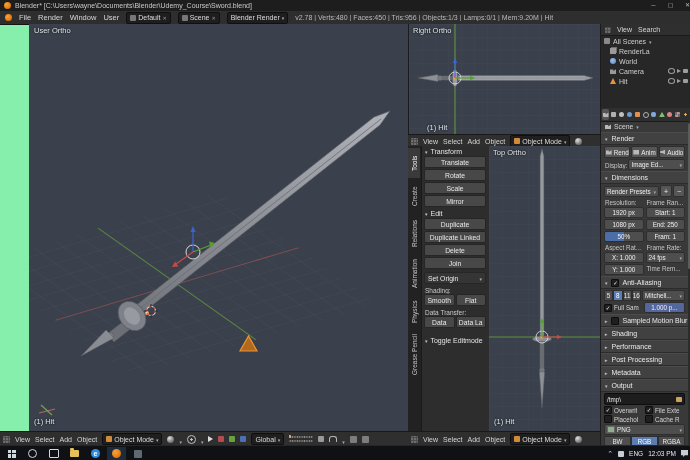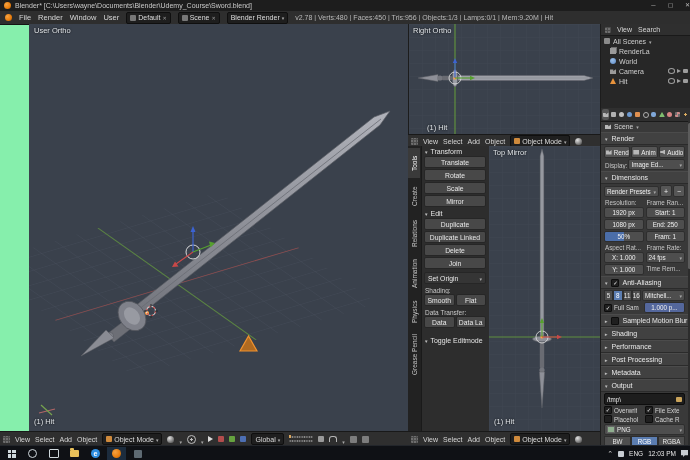--- a/index.html
+++ b/index.html
@@ -363,21 +363,21 @@
           <circle cx="53" cy="191" r="1.6" fill="#ff9d45"></circle>
         </g>
         <g>
           <circle cx="53" cy="191" r="6" fill="none" stroke="#e8e8e8" stroke-width="0.8"></circle>
           <line x1="53" y1="191" x2="69" y2="191" stroke="#c84848" stroke-width="1.1"></line>
           <polygon points="73,191 68,188.8 68,193.2" fill="#c84848"></polygon>
           <line x1="53" y1="191" x2="53" y2="176" stroke="#56a02e" stroke-width="1.1"></line>
           <polygon points="53,172 50.8,177 55.2,177" fill="#56a02e"></polygon>
         </g>
       </svg>
-      <span class="vplabel" style="left:4px;top:2px;">Top Mirror</span>
+      <span class="vplabel" style="left:4px;top:2px;">Top Ortho</span>
       <span class="vplabel" style="left:5px;bottom:5px;">(1) Hit</span>
     </div>
   </div>
 
   <div class="vph abs" style="left:408px;top:431px;width:192px;height:14px;">
     <span class="hic ic-editor"></span>
     <span class="m">View</span>
     <span class="m">Select</span>
     <span class="m">Add</span>
     <span class="m">Object</span>

